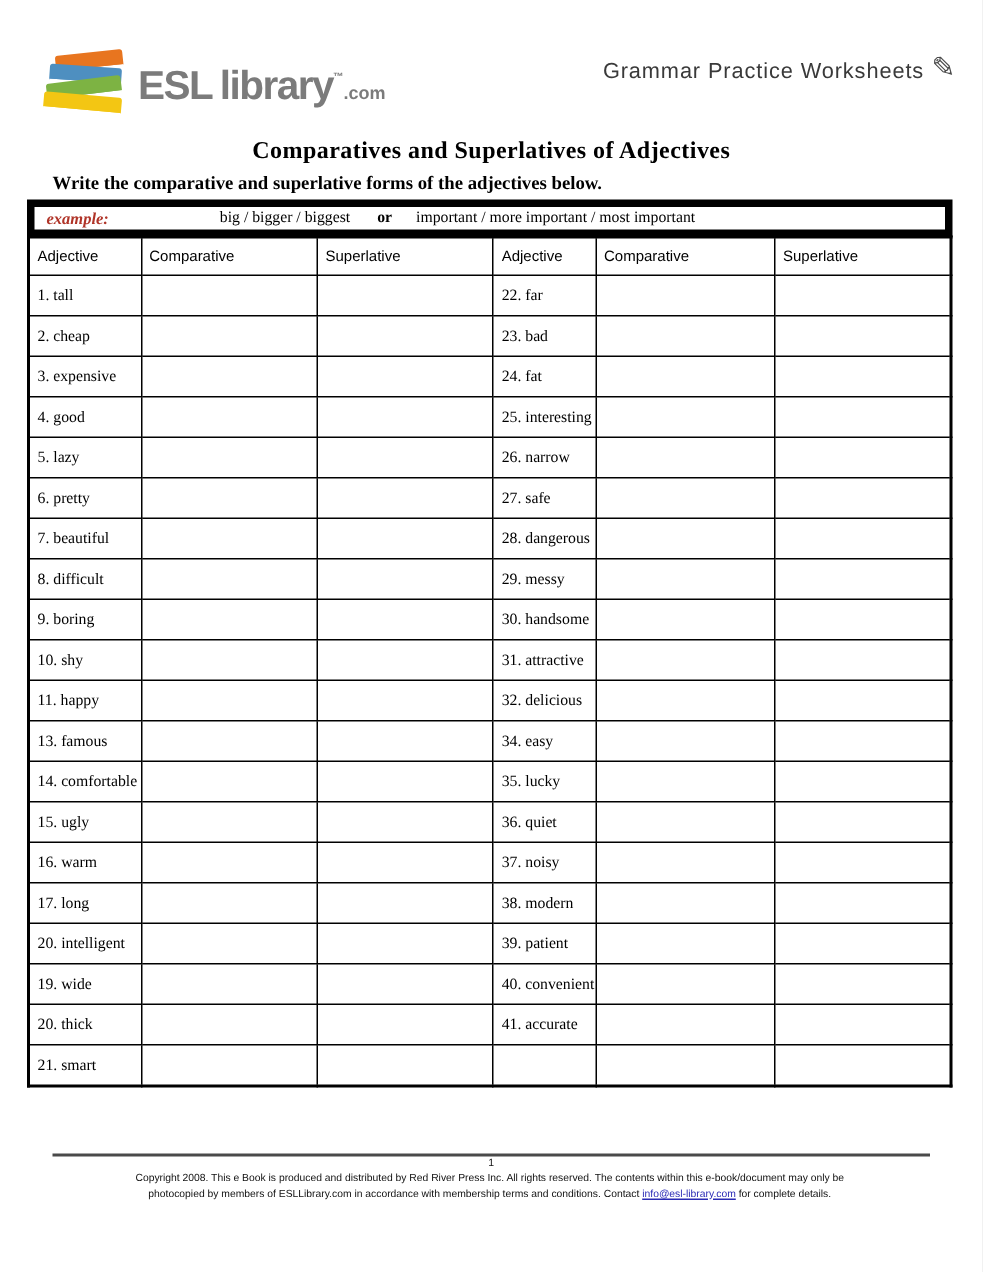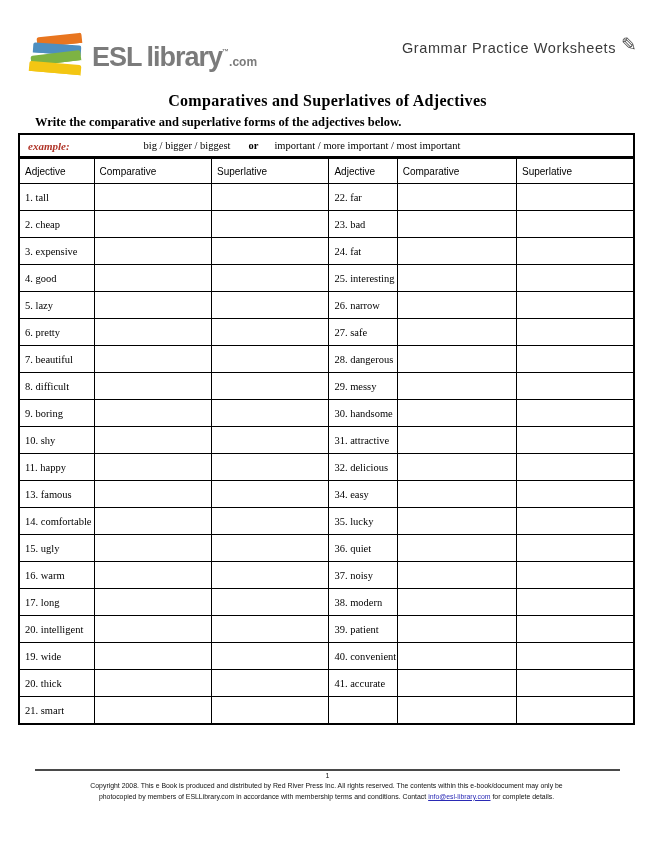--- a/index.html
+++ b/index.html
@@ -26,21 +26,21 @@
   .series-title-row{display:flex;align-items:center;justify-content:flex-end;}
   .series-title{font-size:14.5px;color:#3a3a3a;letter-spacing:0.6px;}
   .pencil{font-size:19px;color:#4a4a4a;margin-left:5px;position:relative;top:-3px;}
   .series-sub{font-size:9.5px;color:#aeaeae;letter-spacing:0.4px;margin-top:4px;margin-right:26px;}
   
   .ws-title{position:absolute;top:92px;left:0;width:100%;text-align:center;
     font-size:16px;font-weight:bold;letter-spacing:0.3px;}
   .ws-instruction{position:absolute;top:115px;left:35px;font-size:12.5px;font-weight:bold;}
   
   .example-box{position:absolute;left:18px;top:133px;width:617px;height:25px;
-    border:2px solid #000000;box-sizing:border-box;display:flex;align-items:center;
+    border:5px solid #000000;box-sizing:border-box;display:flex;align-items:center;
     font-size:10.5px;}
   .example-label{color:#b03428;font-style:italic;font-weight:bold;font-size:11px;margin-left:8px;}
   .example-set1{margin-left:26px;padding-left:48px;}
   .example-or{margin-left:18px;font-weight:600;}
   .example-set2{margin-left:16px;}
   
   table.ws{position:absolute;left:18px;top:157px;width:617px;
     border-collapse:collapse;table-layout:fixed;border:2px solid #000;}
   table.ws th,table.ws td{border:1.5px solid #000;padding:0 0 0 5px;overflow:hidden;
     white-space:nowrap;}

